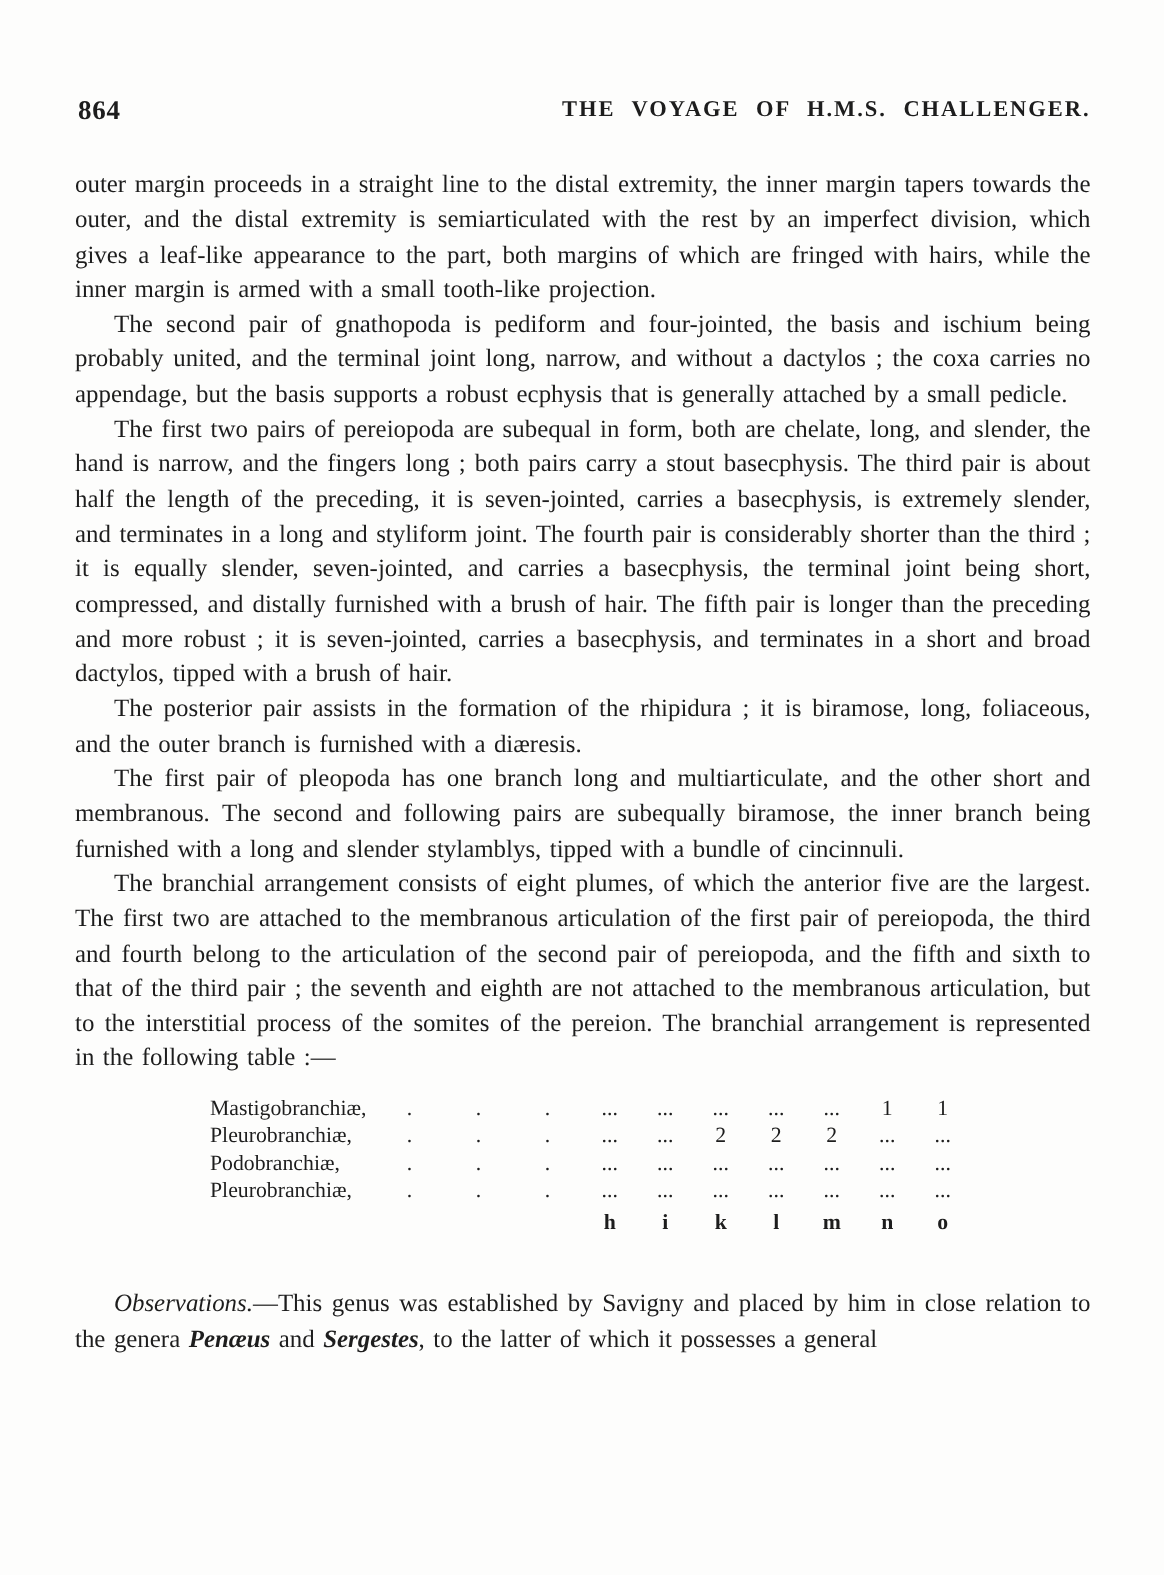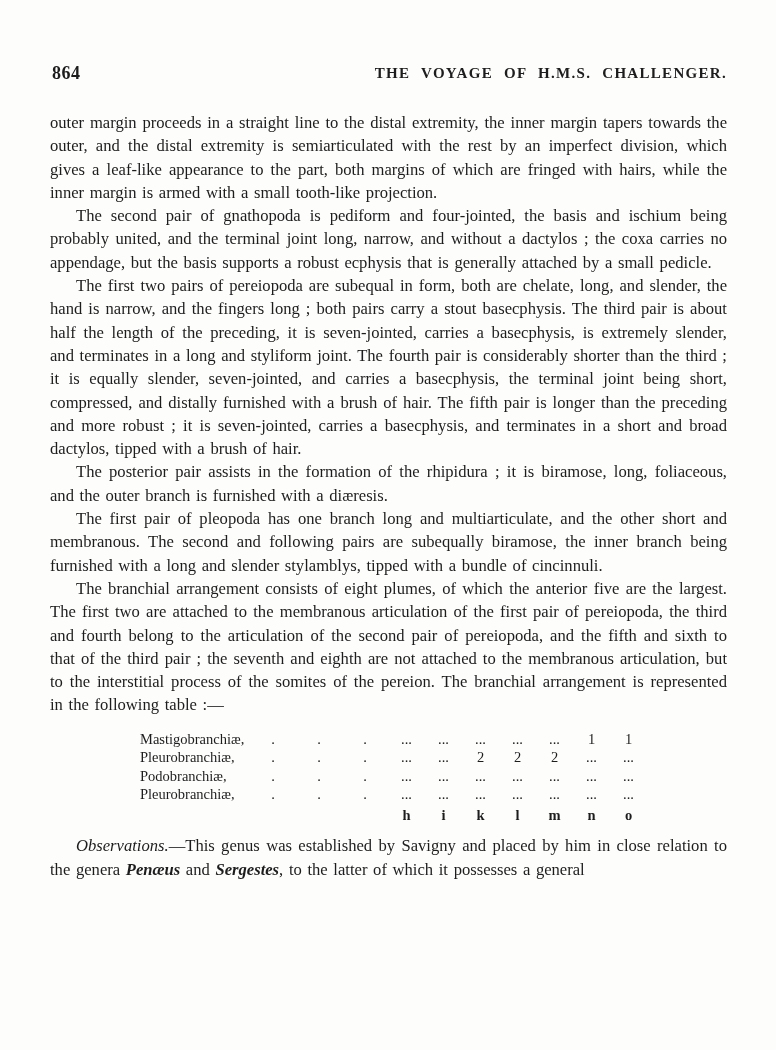--- a/index.html
+++ b/index.html
@@ -43,21 +43,21 @@
     display: grid;
     grid-template-columns: 110px 46px 46px 46px repeat(7, 37px);
     height: 18.5px;
     align-items: baseline;
   }
   .t-label { text-align: left; white-space: nowrap; }
   .t-dot, .t-val, .t-letter { text-align: center; }
   .t-letter { font-weight: 700; }
   .t-spacer { grid-column: 1 / span 4; }
   .letters-row { margin-top: 2px; }
-  p.observations { margin-top: 9px; }
+  p.observations { margin-top: 32px; }
   .italic { font-style: italic; }
   .genus { font-style: italic; font-weight: 700; }
 </style>
 </head>
 <body>
 
 <div class="page">
 
   <div class="running-head">
     <span class="page-num">864</span>

